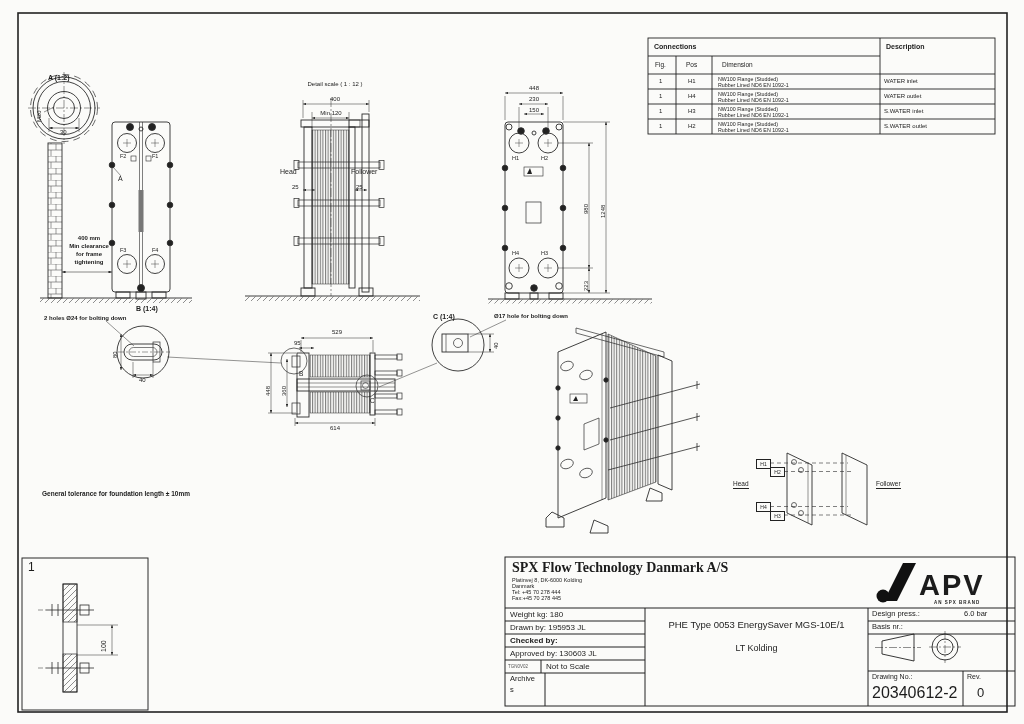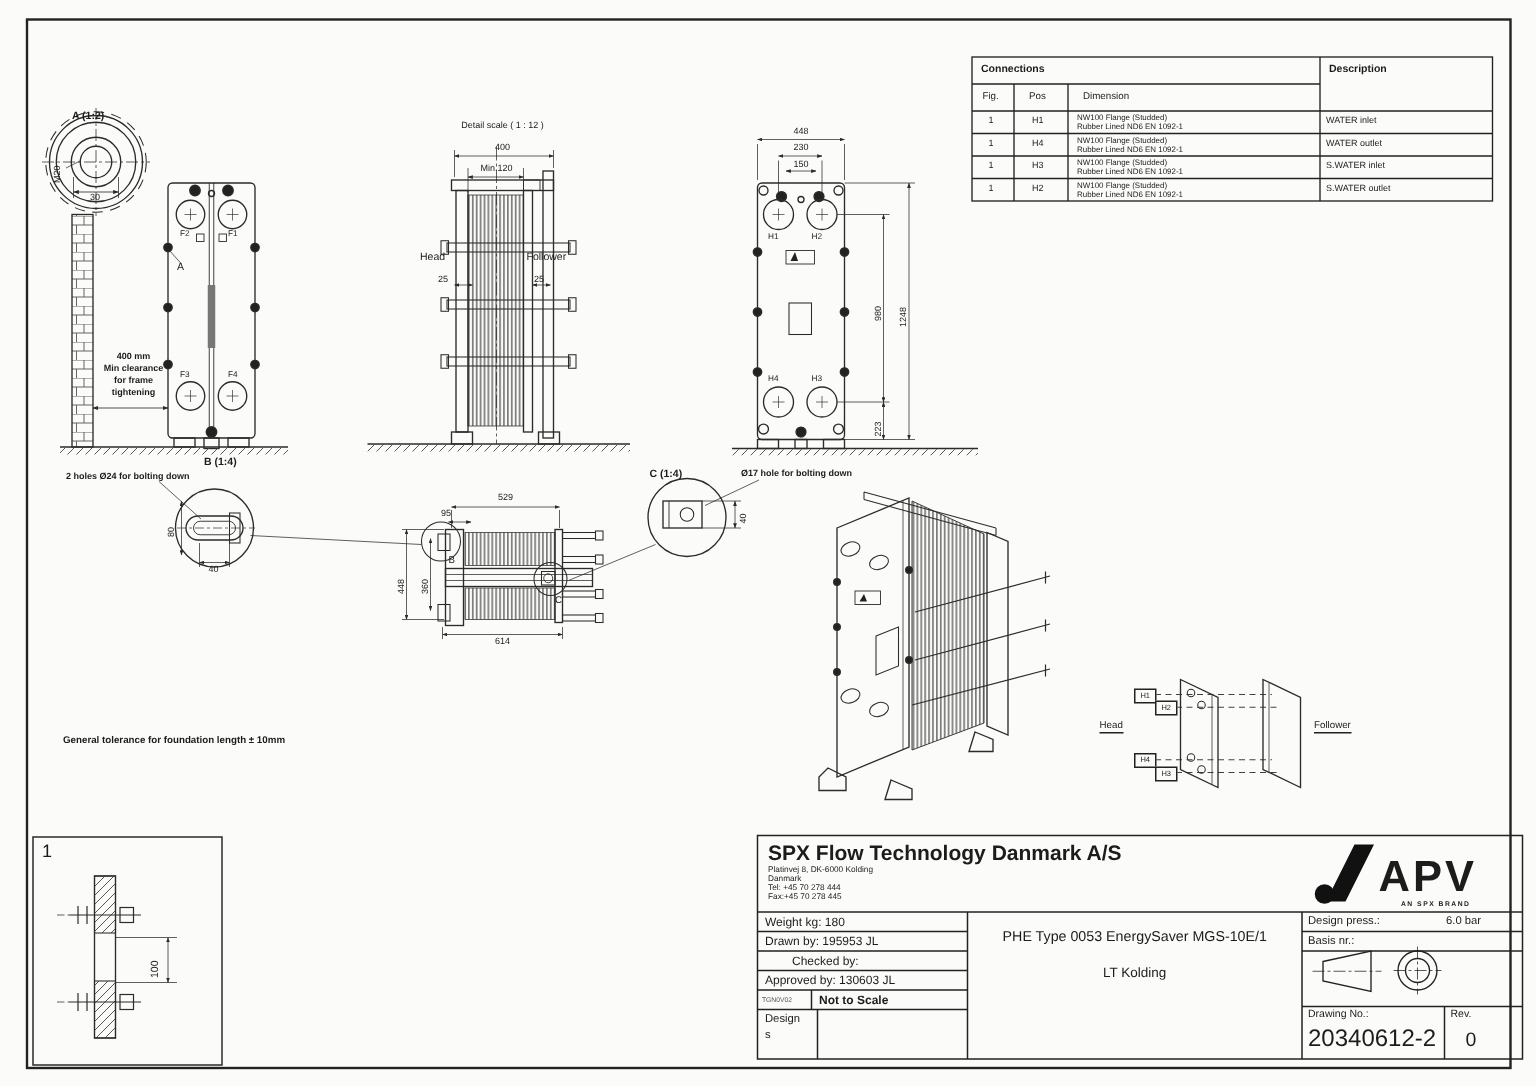--- a/index.html
+++ b/index.html
@@ -9,21 +9,21 @@
   .t{position:absolute;white-space:nowrap;line-height:1.15;color:#1c1c1c;}
   .vr{transform:rotate(-90deg);transform-origin:0 0;}
   .b{font-weight:bold;}
   .ct{text-align:center;}
   .ul{border-bottom:0.8px solid #222;padding-bottom:1px;}
   .tag{position:absolute;border:0.8px solid #222;width:13px;height:8px;font-size:5px;
        line-height:8px;text-align:center;background:#fbfbf9;}
   
   .cell{position:absolute;white-space:nowrap;}
   
-  .serif{font-family:Liberation Sans, sans-serif;}
+  .serif{font-family:Liberation Serif, serif;}
 </style>
 </head>
 <body>
 
 <div id="stage">
 
 <svg id="art" width="1024" height="724" viewBox="0 0 1024 724">
 <defs>
   <marker id="arr" markerWidth="7" markerHeight="5" refX="6.5" refY="2.5" orient="auto-start-reverse">
     <path d="M0,0L7,2.5L0,5Z" fill="#2b2b2b"></path>
@@ -419,25 +419,25 @@
   <div class="t" style="left:512px;top:577px;font-size:5.5px;">Platinvej 8, DK-6000 Kolding</div>
   <div class="t" style="left:512px;top:583px;font-size:5.5px;">Danmark</div>
   <div class="t" style="left:512px;top:589px;font-size:5.5px;">Tel: +45 70 278 444</div>
   <div class="t" style="left:512px;top:595px;font-size:5.5px;">Fax:+45 70 278 445</div>
 
   <div class="t" style="left:919px;top:569px;font-size:29px;font-weight:bold;letter-spacing:2px;">APV</div>
   <div class="t b" style="left:934px;top:600px;font-size:4.5px;letter-spacing:1px;">AN SPX BRAND</div>
 
   <div class="t" style="left:510px;top:610px;font-size:8px;">Weight kg: 180</div>
   <div class="t" style="left:510px;top:623px;font-size:8px;">Drawn by: 195953 JL</div>
-  <div class="t" style="left:528px;top:636px;font-size:8px;">Checked by:</div>
+  <div class="t" style="left:510px;top:636px;font-size:8px;font-weight:bold;">Checked by:</div>
   <div class="t" style="left:510px;top:649px;font-size:8px;">Approved by: 130603 JL</div>
   <div class="t" style="left:508px;top:664px;font-size:4.5px;color:#555;">TGN0V02</div>
-  <div class="t" style="left:546px;top:662px;font-size:8px;font-weight:bold;">Not to Scale</div>
-  <div class="t" style="left:510px;top:675px;font-size:7.5px;">Design</div>
+  <div class="t" style="left:546px;top:662px;font-size:8px;">Not to Scale</div>
+  <div class="t" style="left:510px;top:675px;font-size:7.5px;">Archive</div>
   <div class="t" style="left:510px;top:686px;font-size:7.5px;">s</div>
 
   <div class="t ct" style="left:647px;top:620px;width:219px;font-size:9.5px;">PHE Type 0053 EnergySaver MGS-10E/1</div>
   <div class="t ct" style="left:647px;top:643px;width:219px;font-size:9px;">LT Kolding</div>
 
   <div class="t" style="left:872px;top:610px;font-size:7.5px;">Design press.:</div>
   <div class="t" style="left:964px;top:610px;font-size:7.5px;">6.0 bar</div>
   <div class="t" style="left:872px;top:623px;font-size:7.5px;">Basis nr.:</div>
 
   <div class="t" style="left:872px;top:673px;font-size:7px;">Drawing No.:</div>

